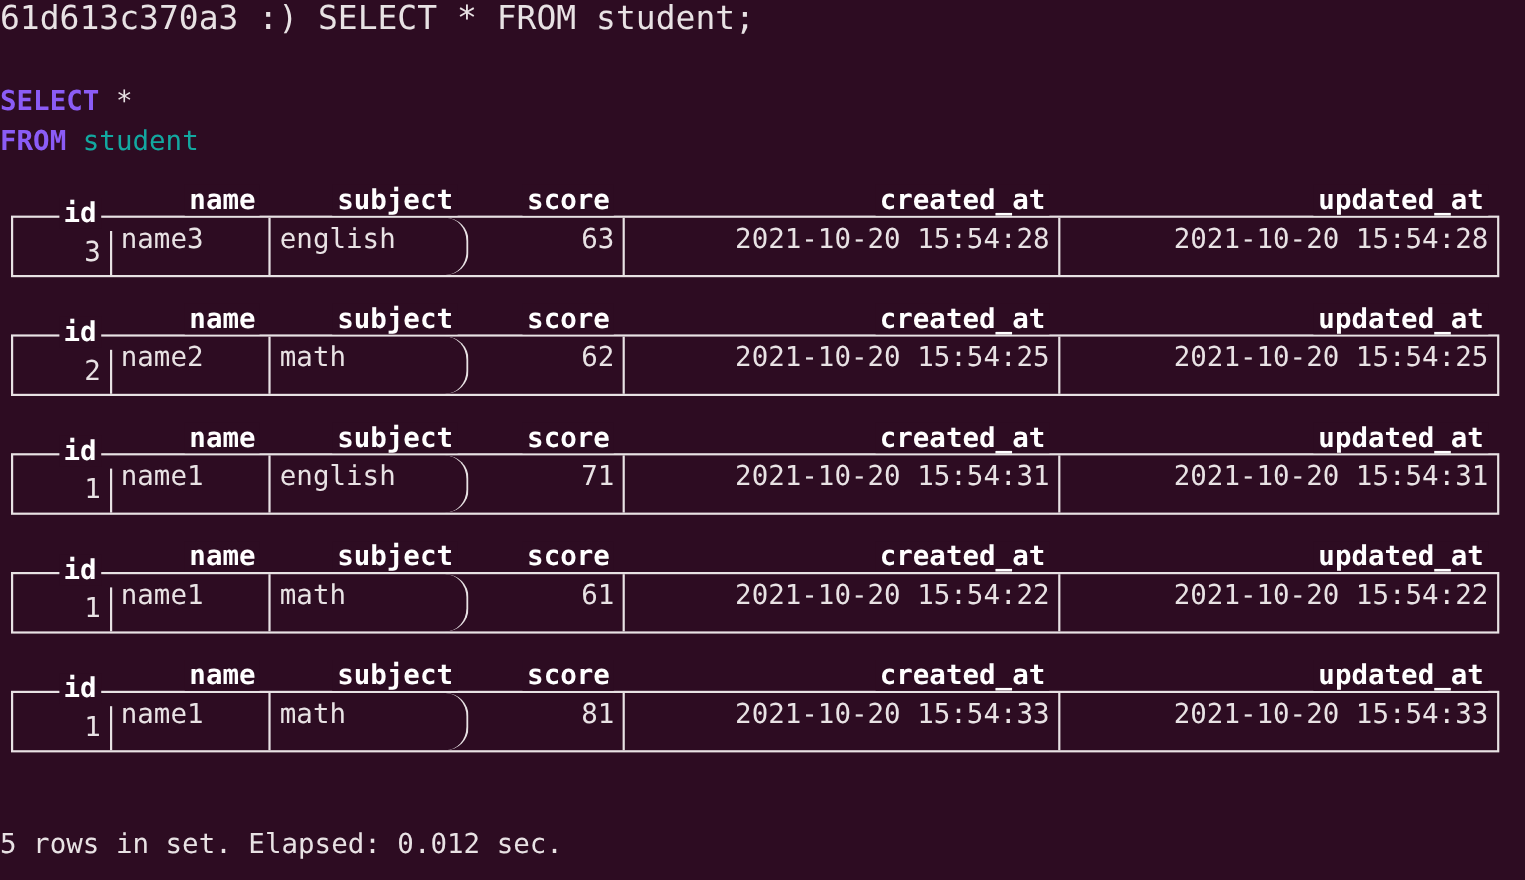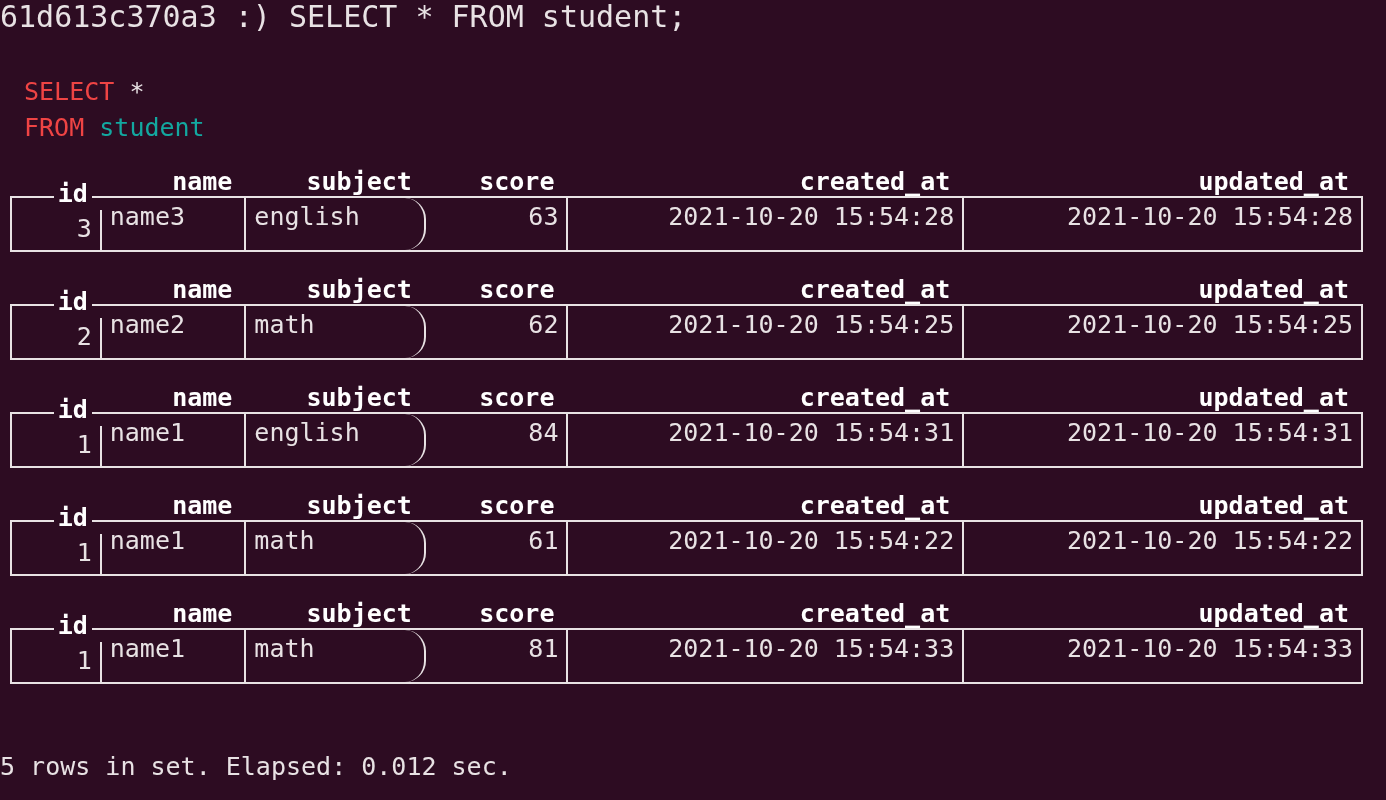--- a/index.html
+++ b/index.html
@@ -41,23 +41,22 @@
   
   .query-block {
     position: absolute;
     left: 0px;
     top: 74px;
     font-size: 25px;
     line-height: 36px;
     white-space: pre;
   }
   .kw {
-    color: #ef4444;
-    font-weight: normal;
-    margin-left: 24px;
+    color: #8b5cf6;
+    font-weight: bold;
   }
   .op { color: #e8e2e4; }
   .ident { color: #13a8a0; }
 
   
   .results {
     position: absolute;
     left: 0px;
     top: 182px;
     width: 1386px;
@@ -213,21 +212,21 @@
         <div class="cell c-name align-left">
           <span class="col-header">name</span>
           <span class="cell-value">name1</span>
         </div>
         <div class="cell c-subject align-left">
           <span class="col-header">subject</span>
           <span class="cell-value">english</span>
         </div>
         <div class="cell c-score">
           <span class="col-header">score</span>
-          <span class="cell-value">84</span>
+          <span class="cell-value">71</span>
         </div>
         <div class="cell c-created">
           <span class="col-header">created_at</span>
           <span class="cell-value">2021-10-20 15:54:31</span>
         </div>
         <div class="cell c-updated">
           <span class="col-header">updated_at</span>
           <span class="cell-value">2021-10-20 15:54:31</span>
         </div>
       </div>

